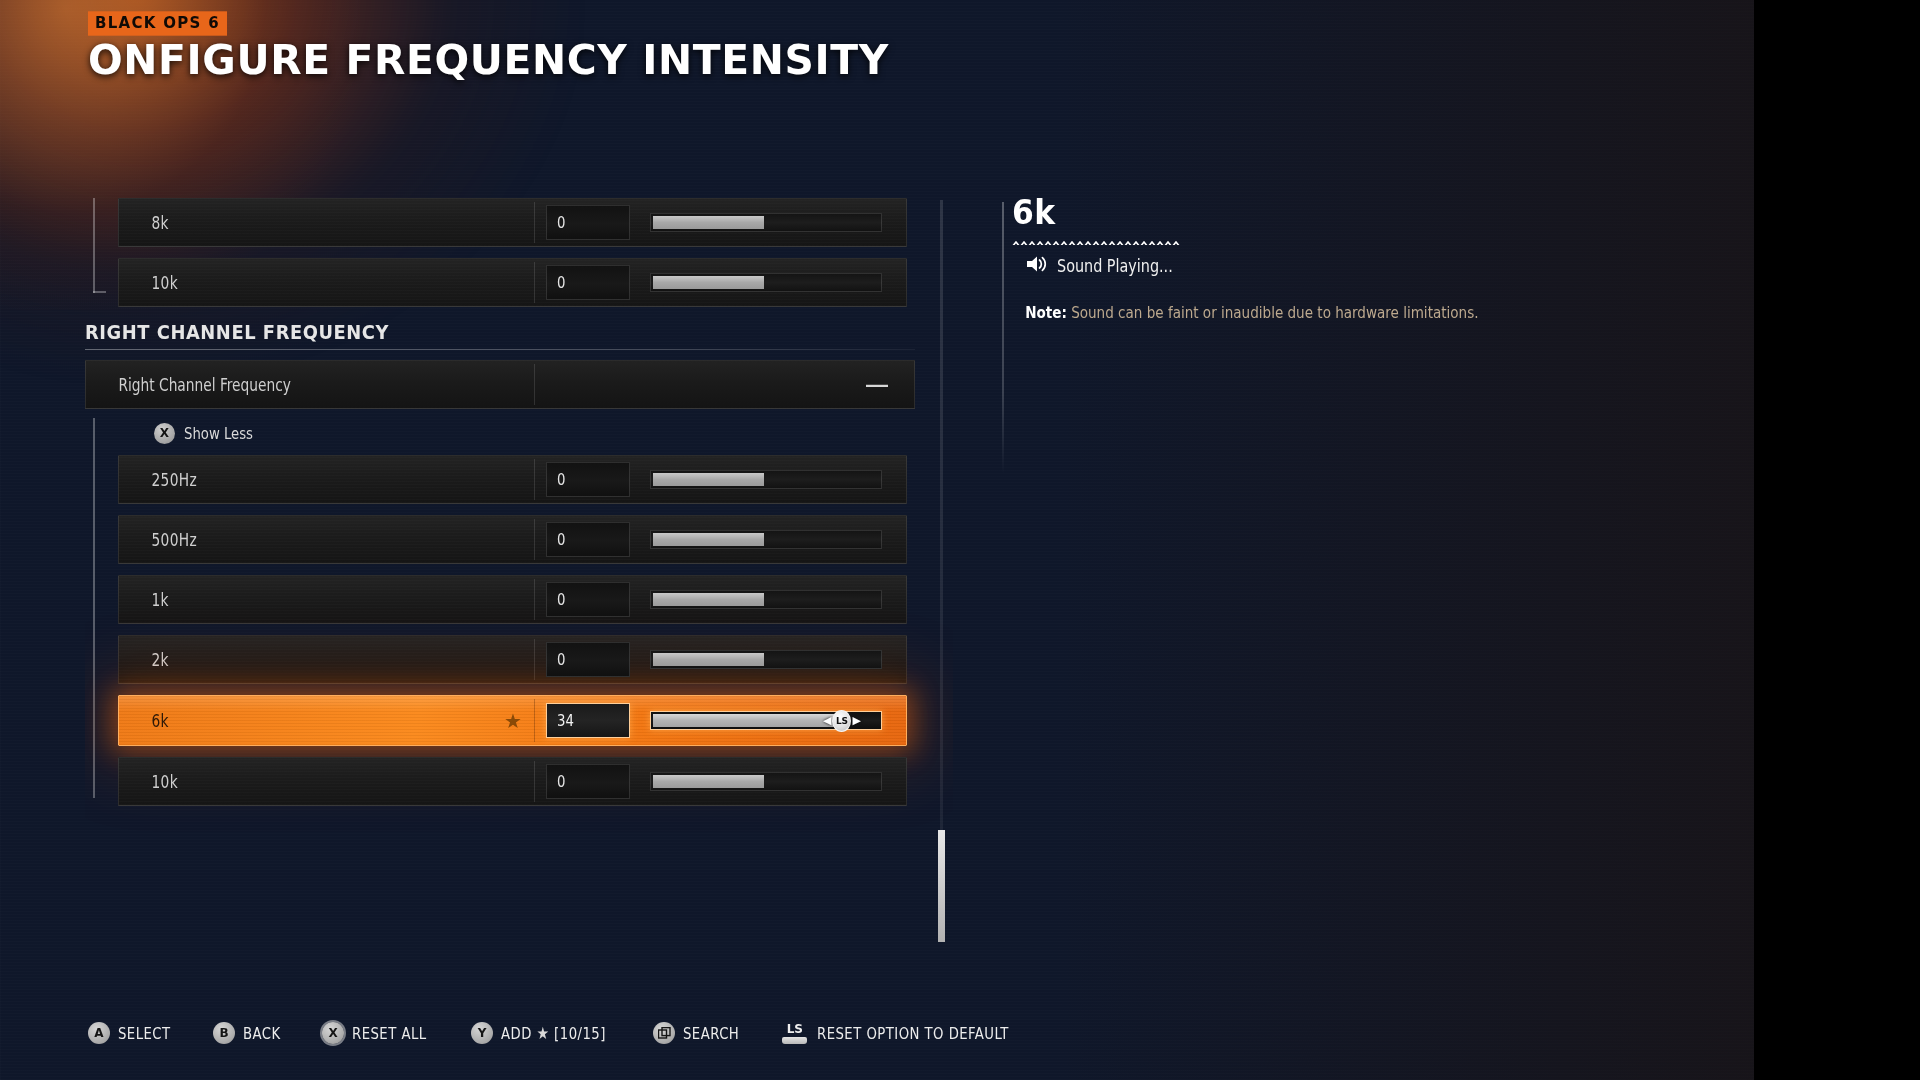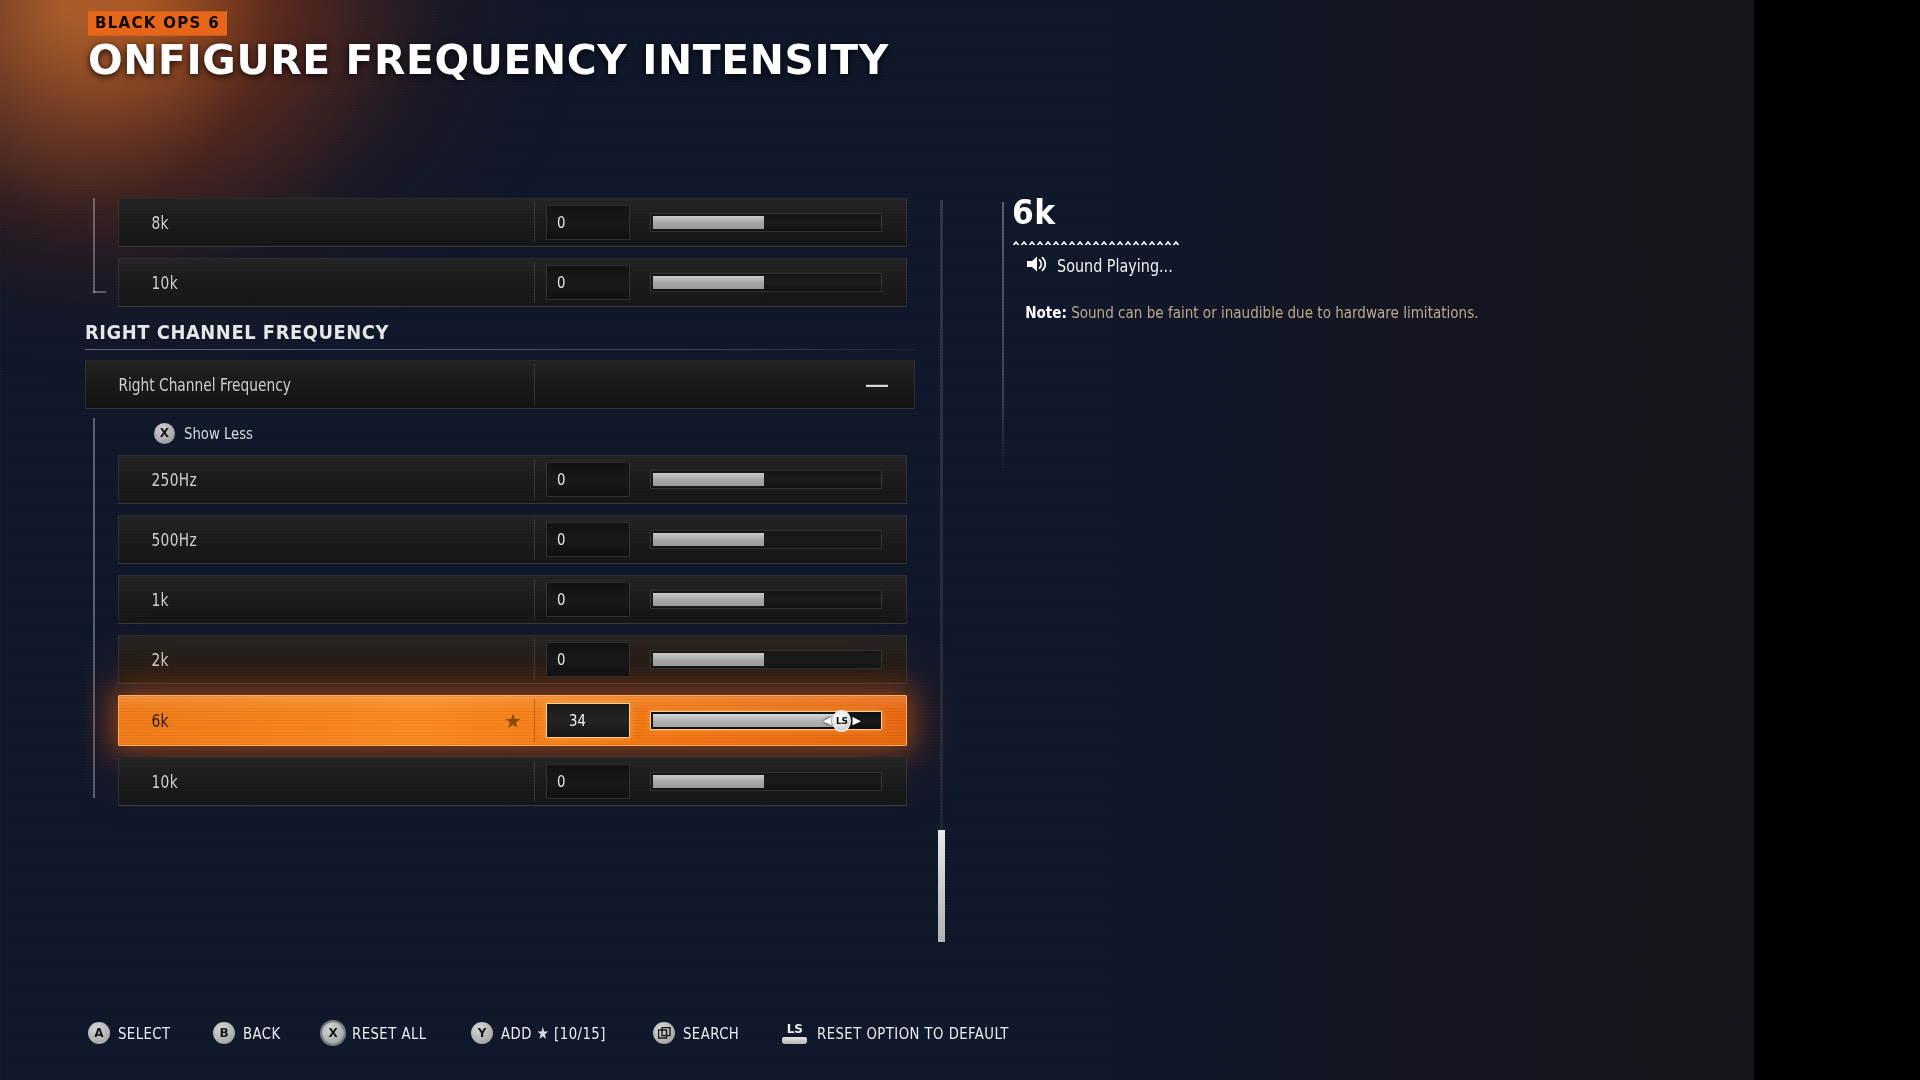--- a/index.html
+++ b/index.html
@@ -174,21 +174,20 @@
   .row.selected::after {
     background: repeating-linear-gradient(0deg, rgba(0,0,0,0.05) 0 1px, rgba(255,255,255,0.02) 1px 3px);
   }
   .row.selected .label { color: #2a1604; }
   .row.selected .divider-v { background: rgba(90,40,5,0.35); }
   .row.selected .value-box {
     background: linear-gradient(180deg, #1a1a1a 0%, #242424 50%, #161616 100%);
     border: 1px solid #ffcf9a;
     color: #f2f2f2;
     box-shadow: 0 0 7px rgba(255,180,90,0.6);
-    padding-left: 12px;
   }
   .row.selected .slider {
     background: linear-gradient(180deg, #101010 0%, #1b1b1b 50%, #0e0e0e 100%);
     border: 1px solid #ffcf9a;
     box-shadow: 0 0 7px rgba(255,180,90,0.6);
   }
   .row.selected .slider .fill {
     background: linear-gradient(180deg, #d8d8d8 0%, #b4b4b4 48%, #a4a4a4 100%);
   }
 

